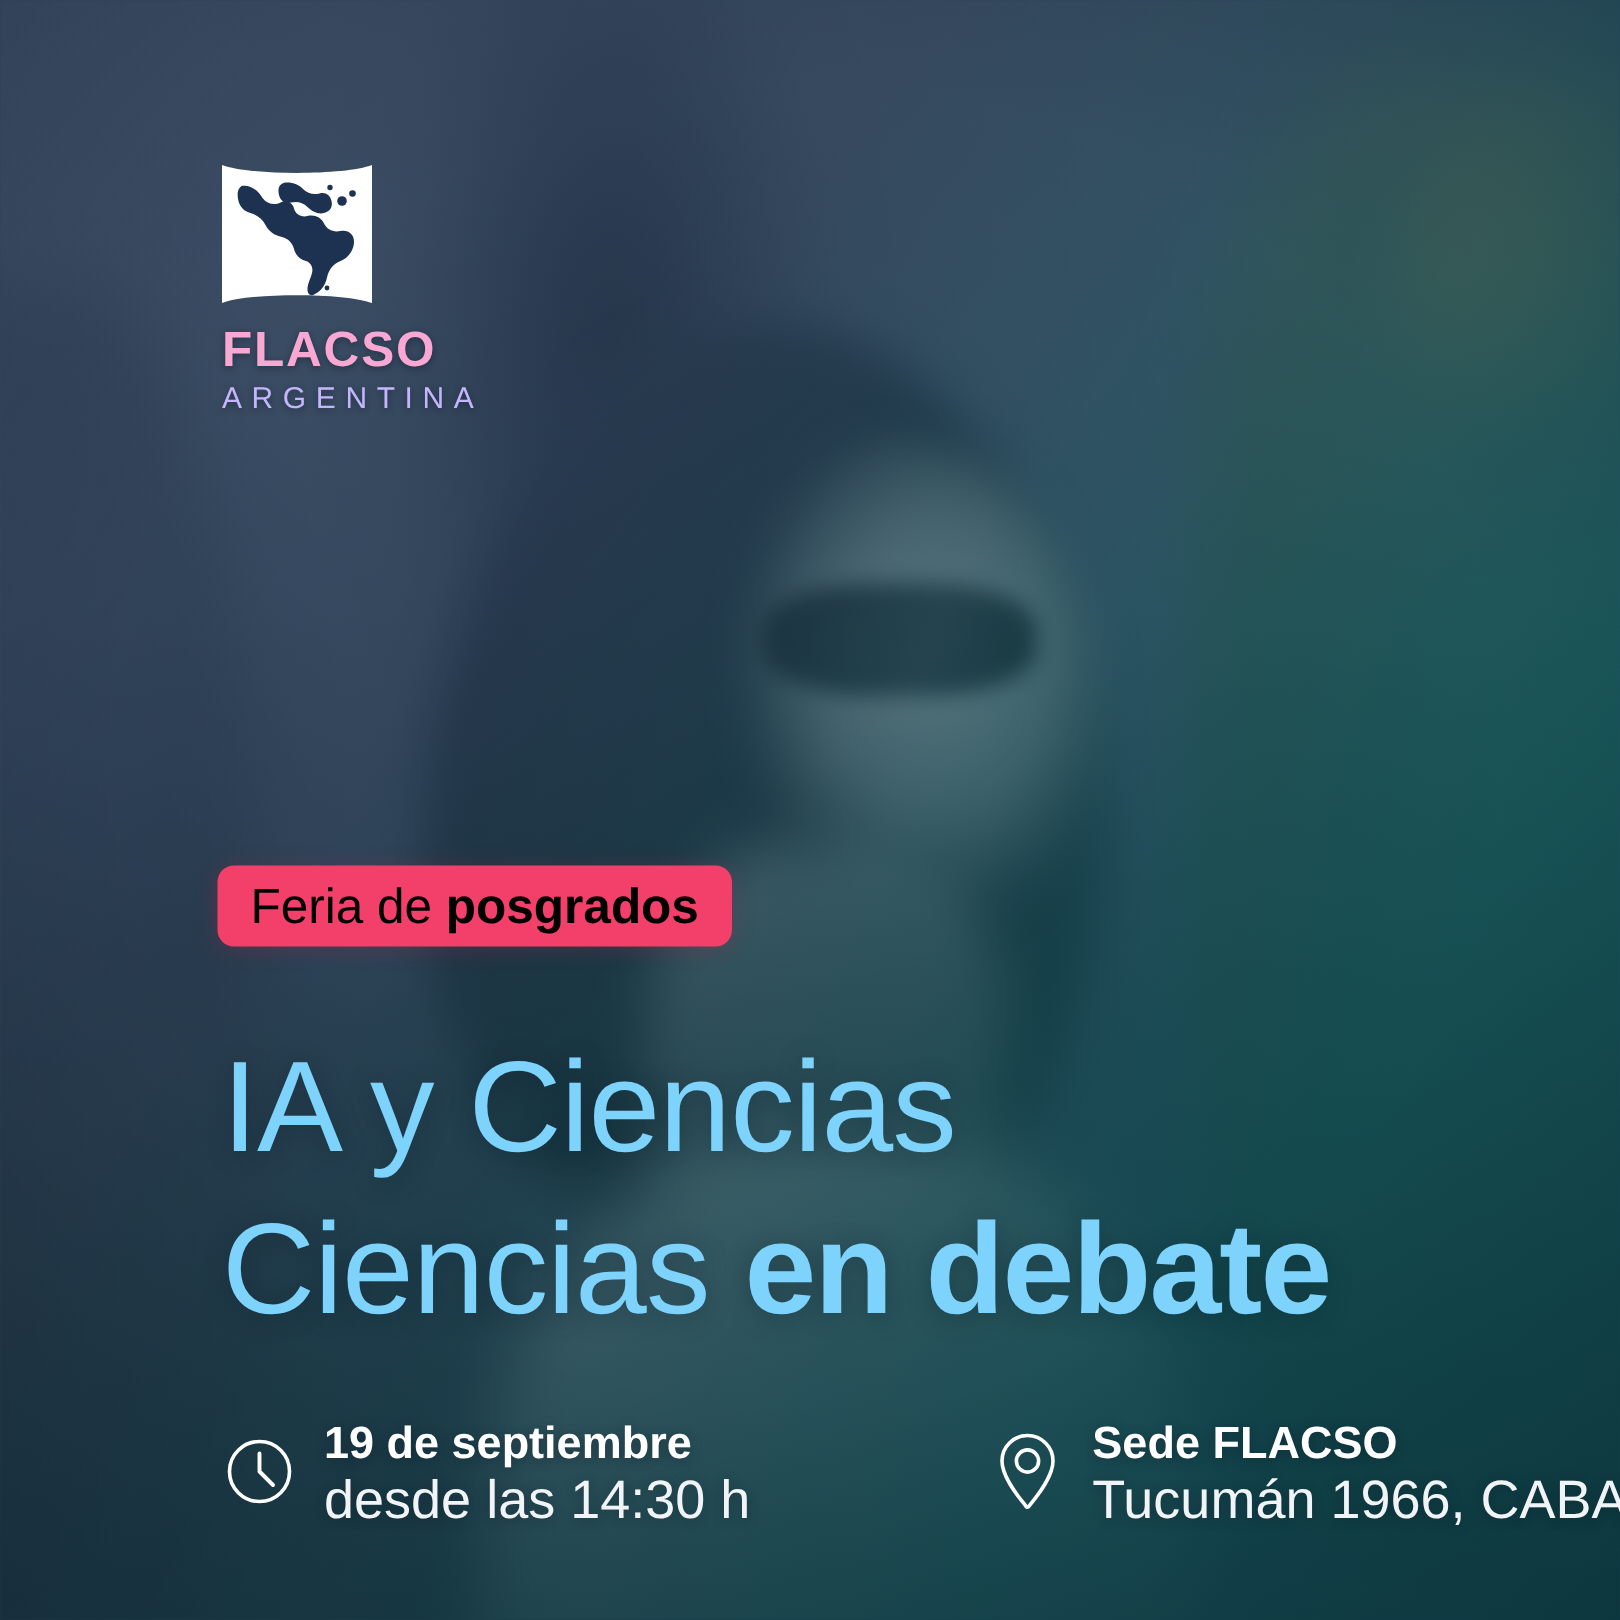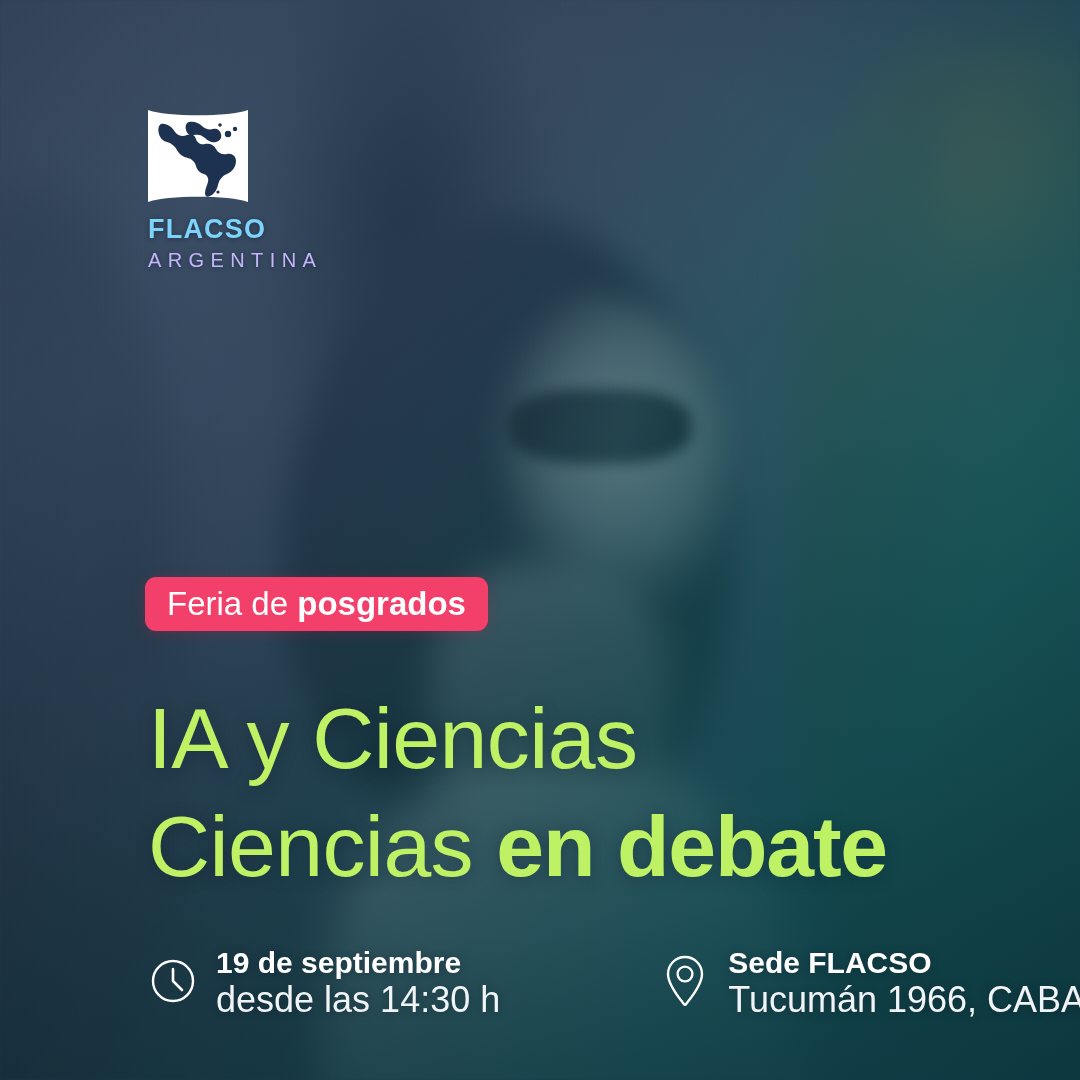--- a/index.html
+++ b/index.html
@@ -217,24 +217,24 @@
     top: 110px;
     width: 260px;
   }
   .logo-mark {
     width: 100px;
     height: 92px;
     display: block;
   }
   .logo-word {
     margin-top: 14px;
-    font-size: 27px;
+    font-size: 33px;
     font-weight: 700;
     letter-spacing: 1.2px;
-    color: #7dd3fc;
+    color: #f9a8d4;
     line-height: 1;
     text-shadow: 0 1px 5px rgba(10,22,34,.45);
   }
   .logo-sub {
     margin-top: 7px;
     font-size: 20px;
     font-weight: 400;
     letter-spacing: 6.4px;
     color: #c4b5fd;
     line-height: 1;
@@ -250,39 +250,39 @@
     display: inline-flex;
     align-items: center;
     padding: 0 22px 2px 22px;
     border-radius: 11px;
     background: #f2406a;
     box-shadow: 0 2px 14px rgba(190,30,70,.28);
   }
   .badge-text {
     font-size: 33px;
     line-height: 1;
-    color: #ffffff;
+    color: #000000;
     font-weight: 400;
     white-space: nowrap;
   }
   .badge-text b {
     font-weight: 700;
   }
 
   
   .headline {
     position: absolute;
     left: 148px;
     top: 684px;
     width: 880px;
   }
   .hl-line {
     font-size: 86px;
     line-height: 108px;
-    color: #bef264;
+    color: #7dd3fc;
     font-weight: 300;
     letter-spacing: -0.6px;
     white-space: nowrap;
     text-shadow: 0 2px 16px rgba(12,26,38,.34);
   }
   .hl-line b {
     font-weight: 700;
     letter-spacing: -1.2px;
   }
 

